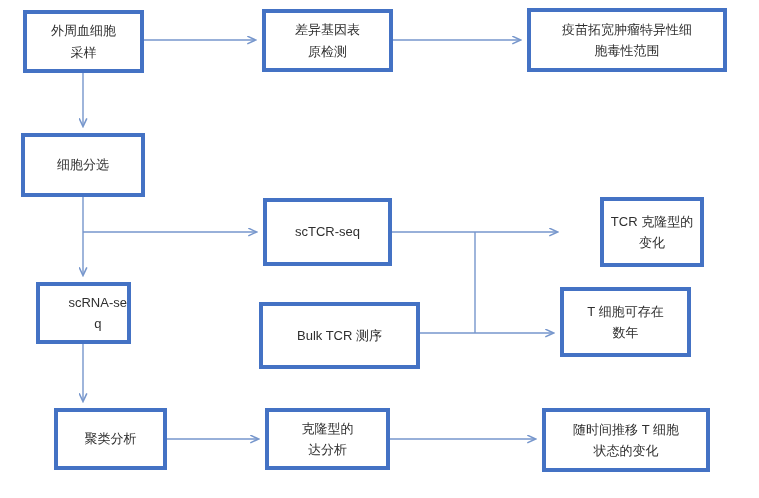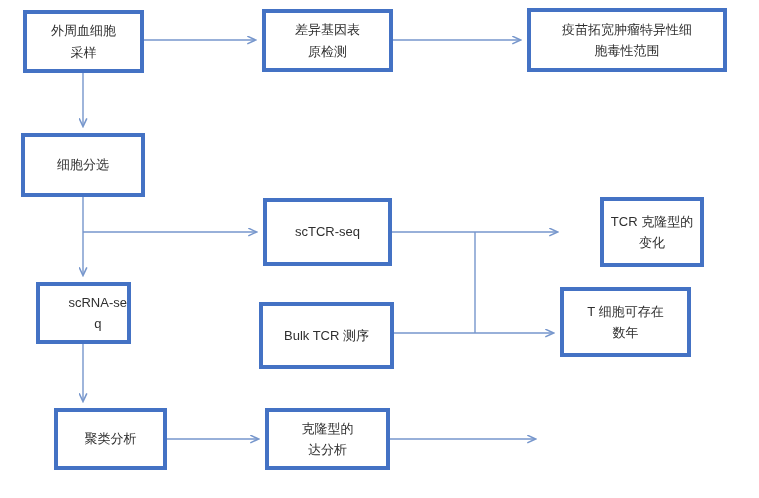--- a/index.html
+++ b/index.html
@@ -32,21 +32,21 @@
   .node .label { white-space: pre-line; }
 
   
   .n-sampling       { left: 23px;  top: 10px;  width: 121px; height: 63px; }
   .n-antigen        { left: 262px; top: 9px;   width: 131px; height: 63px; }
   .n-vaccine-scope  { left: 527px; top: 8px;   width: 200px; height: 64px; justify-content: center; }
   .n-cell-sorting   { left: 21px;  top: 133px; width: 124px; height: 64px; }
   .n-sctcr          { left: 263px; top: 198px; width: 129px; height: 68px; text-align: center; }
   .n-tcr-clonotype  { left: 564px; top: 197px; width: 104px; height: 70px; margin-left: 36px; }
   .n-scrna          { left: 36px;  top: 282px; width: 95px;  height: 62px; justify-content: flex-end; }
-  .n-bulk-tcr       { left: 259px; top: 302px; width: 135px; height: 67px; }
+  .n-bulk-tcr       { left: 259px; top: 302px; width: 161px; height: 67px; }
   .n-t-persist      { left: 560px; top: 287px; width: 131px; height: 70px; }
   .n-clustering     { left: 26px;  top: 408px; width: 113px; height: 62px; margin-left: 28px; }
   .n-deg            { left: 265px; top: 408px; width: 125px; height: 62px; }
   .n-t-state        { left: 542px; top: 408px; width: 168px; height: 64px; }
 </style>
 </head>
 <body>
 
 <div id="canvas">
 
@@ -115,14 +115,18 @@
 
   <div class="node n-clustering">
     <span class="label">聚类分析</span>
   </div>
 
   <div class="node n-deg">
     <span class="label">克隆型的
 达分析</span>
   </div>
 
+  <div class="node n-t-state">
+    <span class="label">随时间推移 T 细胞
+状态的变化</span>
+  </div>
 
 </div>
 
 </body></html>

